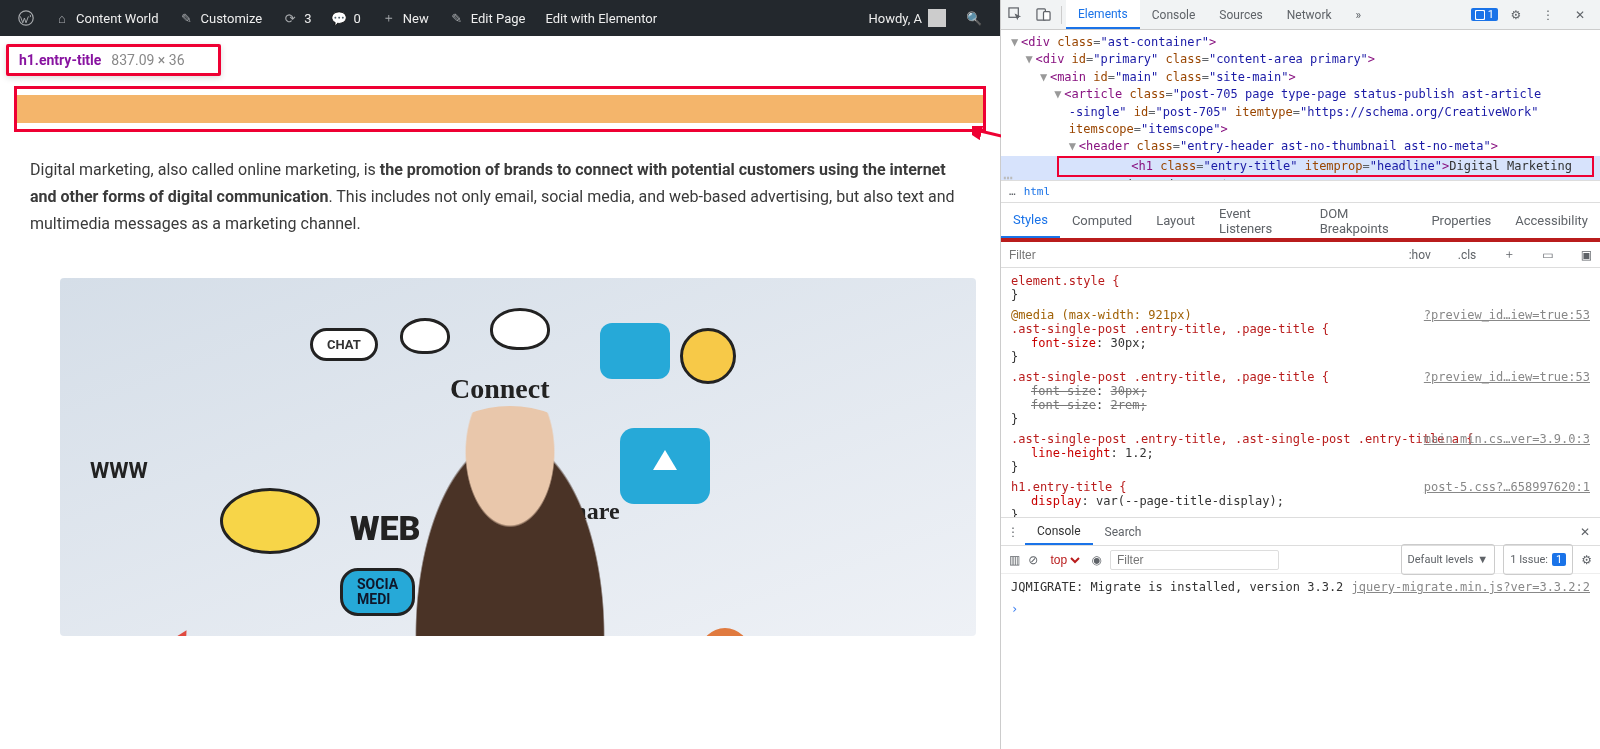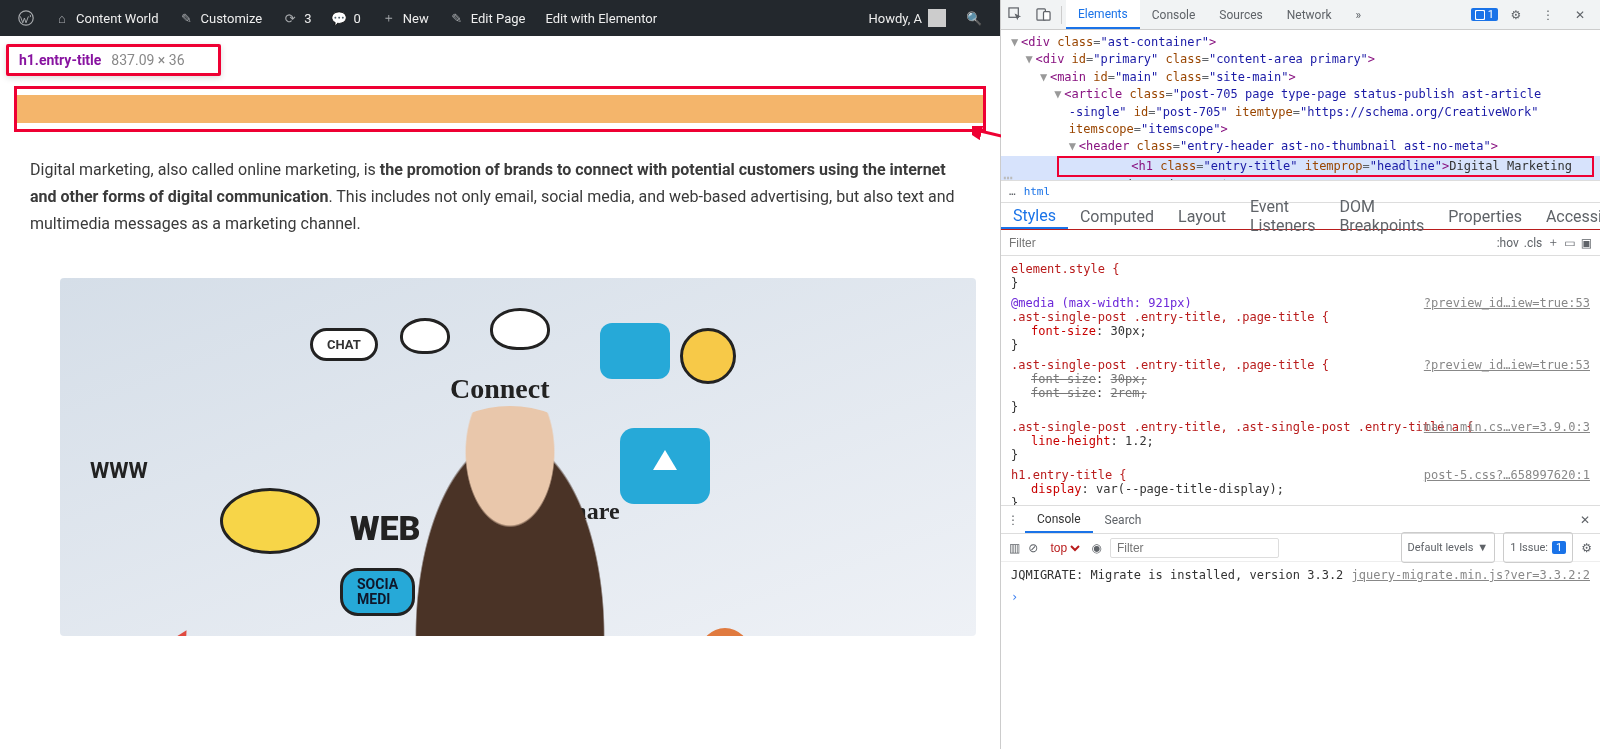--- a/index.html
+++ b/index.html
@@ -57,34 +57,34 @@
   .dom-line .tri { color:#999; display:inline-block; width:10px; }
   .dom-hl-row { background:#d7e3fc; }
   .dom-hl-box { border:2px solid #e03; margin: 0 6px 0 46px; }
   .dom-gutter { position:absolute; left:2px; top: 136px; color:#bbb; font-size:16px; }
 
   
   .dom-crumb { height: 22px; border-top:1px solid #ddd; display:flex; align-items:center; font-family: Menlo, Consolas, monospace; font-size:11px; color:#5f6368; padding:0 8px; gap:8px; overflow:hidden; white-space:nowrap; }
   .dom-crumb .cur { color:#1a73e8; }
 
   
-  .styles-tabs { height: 28px; border-top:1px solid #ddd; border-bottom:1px solid #b91c1c; display:flex; align-items:center; font-size:16px; color:#5f6368;}
+  .styles-tabs { height: 40px; border-top:1px solid #ddd; border-bottom:4px solid #b91c1c; display:flex; align-items:center; font-size:13px; color:#5f6368;}
   .styles-tabs .st { padding:0 12px; height:100%; display:flex; align-items:center; cursor:pointer; }
   .styles-tabs .st.active { color:#1a73e8; border-bottom:2px solid #1a73e8; }
 
   .filter-row { height:26px; border-bottom:1px solid #ddd; display:flex; align-items:center; font-size:12px; color:#5f6368;}
   .filter-row input { border:none; outline:none; flex:0 0 360px; padding:0 8px; font-size:12px; color:#888; }
-  .filter-row .ritems { margin-left:auto; display:flex; align-items:center; gap:5px; padding-right:8px;}
+  .filter-row .ritems { margin-left:auto; display:flex; align-items:center; gap:27px; padding-right:8px;}
   .filter-row .ritems span { cursor:pointer; }
 
   .styles-body { flex:0 0 auto; font-family: Menlo, Consolas, monospace; font-size:12px; padding:6px 10px; color:#333; border-bottom:1px solid #ddd; overflow-y:auto; height: 250px;}
   .rule { margin-bottom:6px; position:relative; }
   .rule .src { color:#888; text-decoration: underline; cursor:pointer; position:absolute; right:0; top:0; }
   .rule .sel { color:#b91c1c; }
-  .rule .media { color:#6d28d9; }
+  .rule .media { color:#a16207; }
   .prop { padding-left: 20px; }
   .prop .pname { color:#c80000; }
   .prop .pval { color:#333; }
   .prop.str .pname, .prop.str .pval { text-decoration: line-through; color:#777; }
   .cssvar { color:#777; }
 
   
   .drawer-tabs { height:28px; border-bottom:1px solid #ddd; display:flex; align-items:center; font-size:12px; color:#5f6368;}
   .drawer-tabs .kebab { width:24px; text-align:center;}
   .drawer-tabs .dtab { padding:0 12px; height:100%; display:flex; align-items:center; cursor:pointer;}

